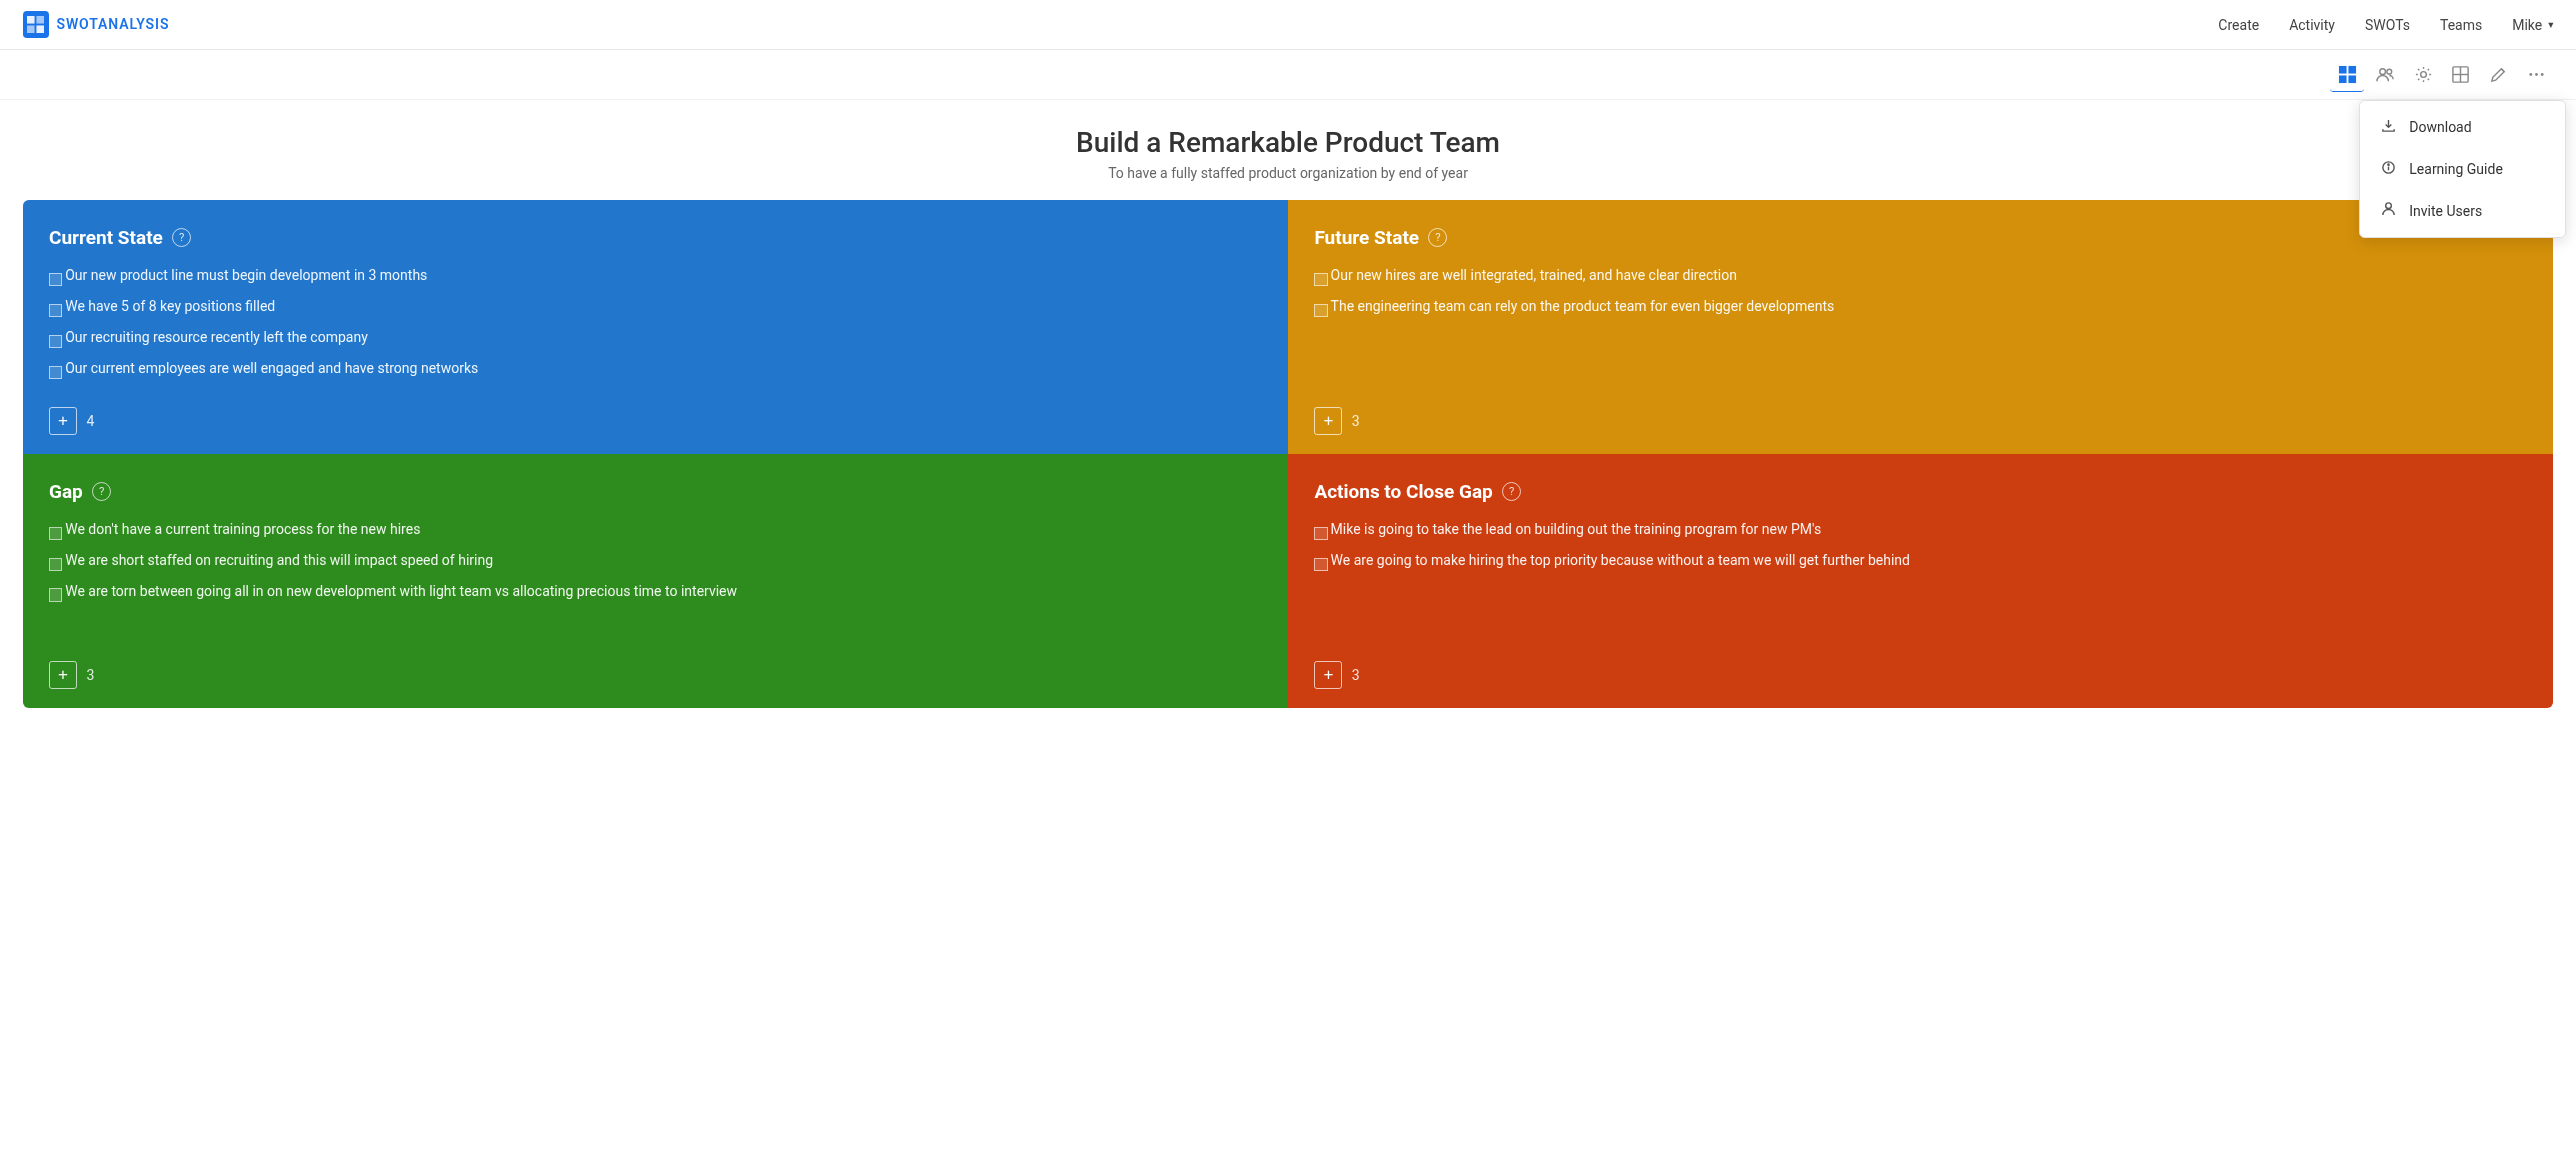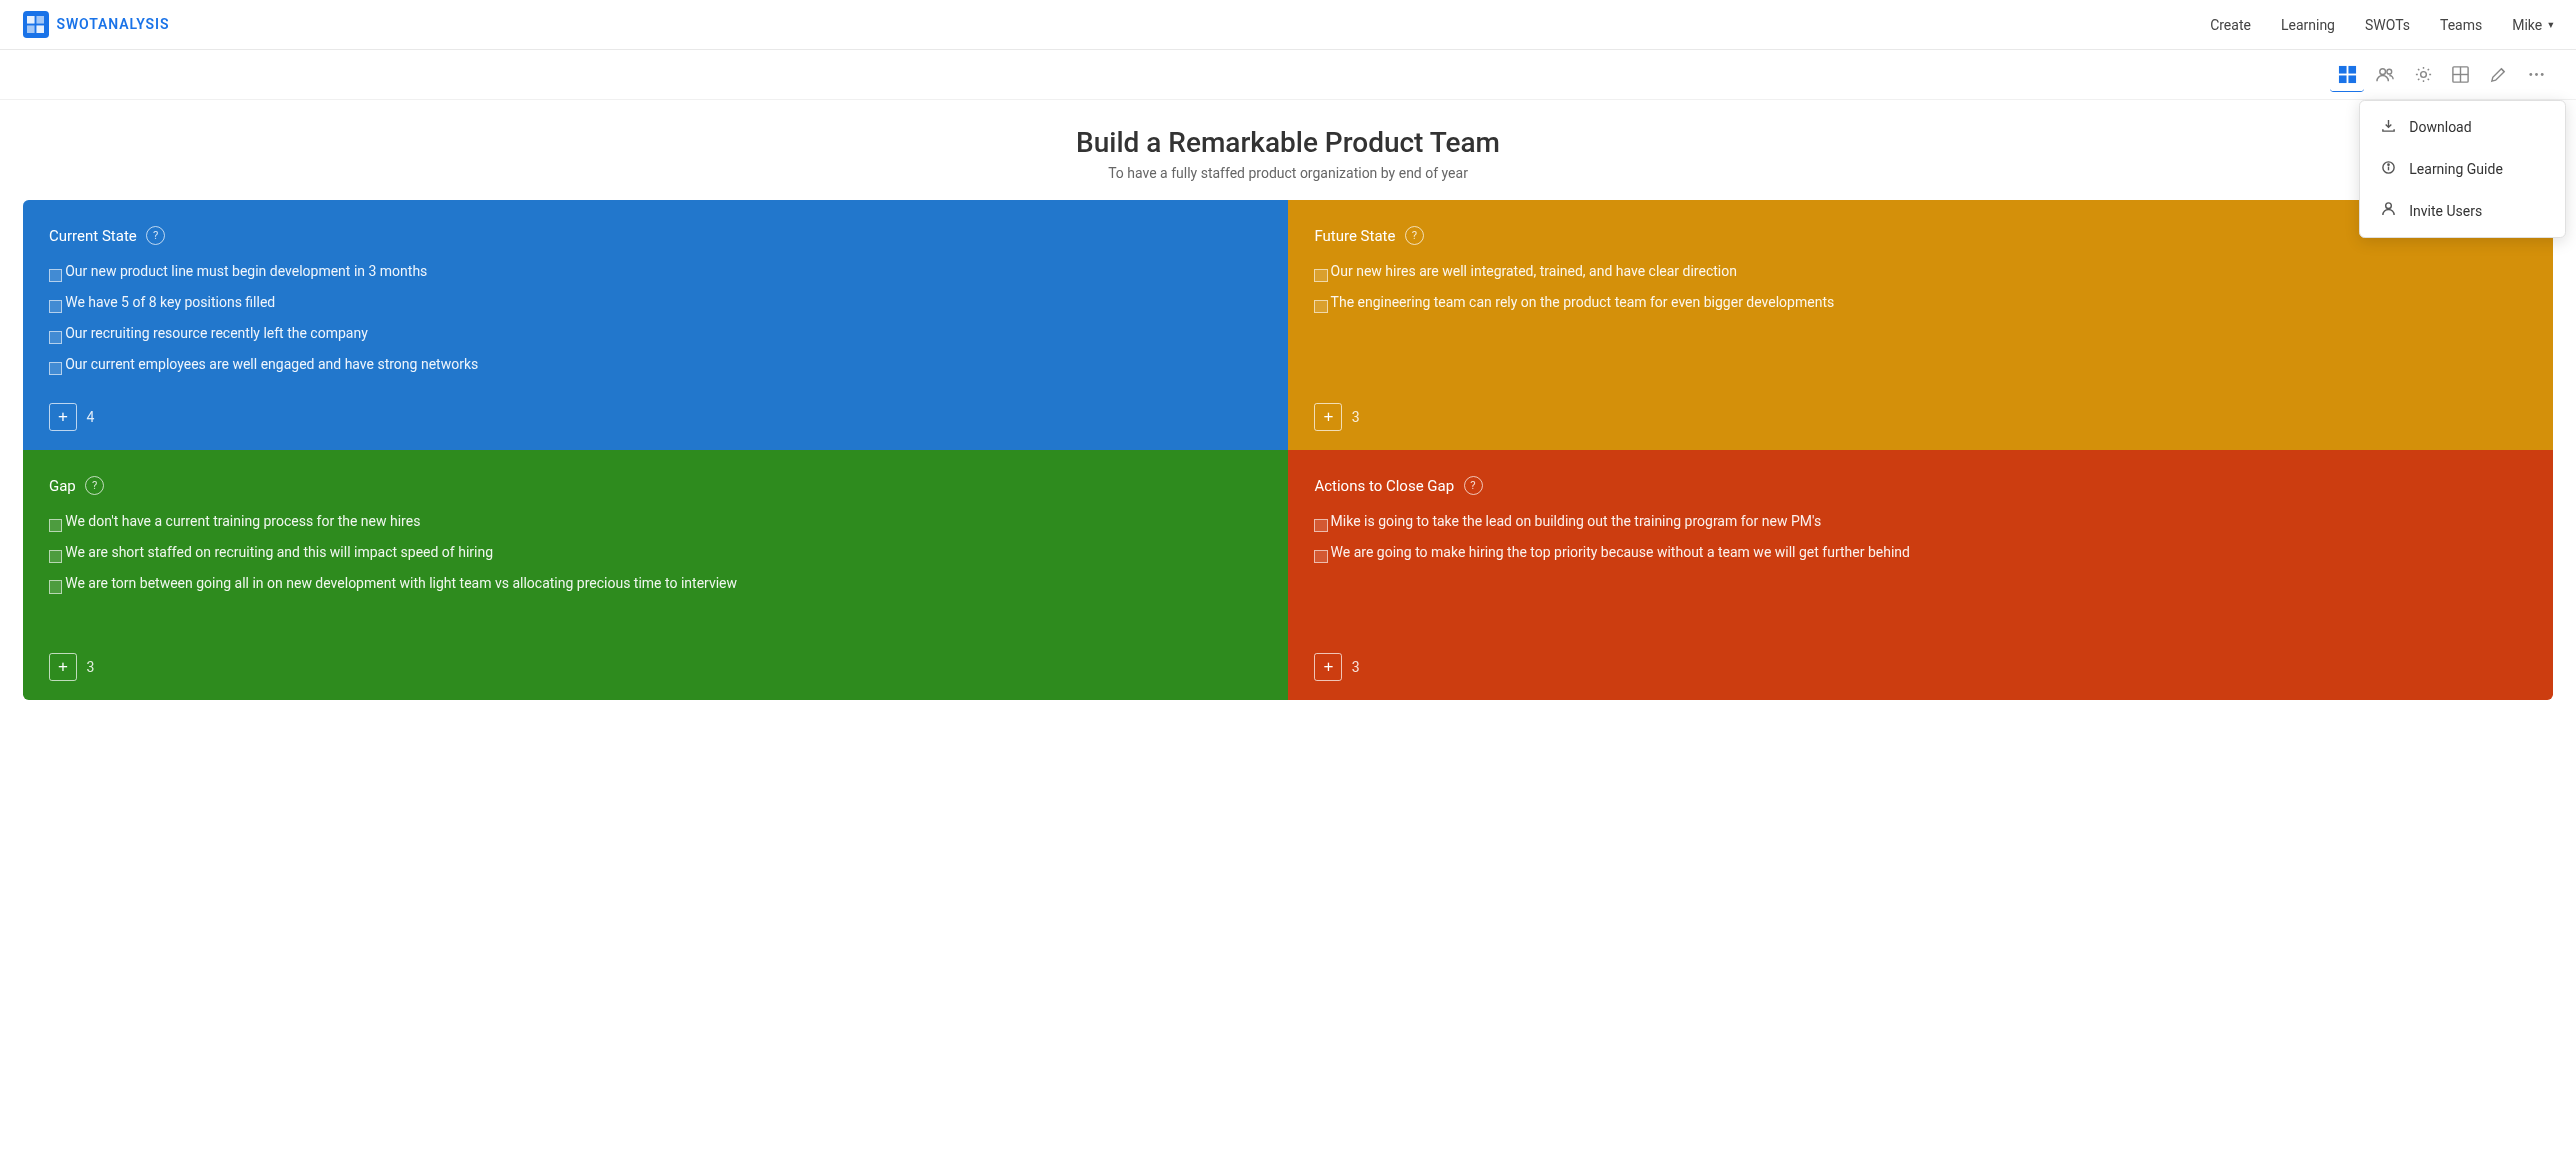--- a/index.html
+++ b/index.html
@@ -62,21 +62,21 @@
     .quadrant {
       padding: 26.4px 26.4px 19px; display: flex; flex-direction: column; gap: 13.2px;
       position: relative; min-height: 236px;
     }
     .q-current { background: #2277cc; }
     .q-future { background: #d4900a; }
     .q-gap { background: #2e8b1e; }
     .q-actions { background: #cc3d10; }
 
     .q-title-row { display: flex; align-items: center; gap: 9.4px; margin-bottom: 3.8px; }
-    .q-title { font-size: 15px; font-weight: 400; color: #fff; }
+    .q-title { font-size: 19px; font-weight: 700; color: #fff; }
     .q-help { width: 19px; height: 19px; border-radius: 50%; border: 1.9px solid rgba(255,255,255,0.7);
       display: flex; align-items: center; justify-content: center; color: rgba(255,255,255,0.8); font-size: 11.3px; cursor: pointer; }
 
     .q-items { display: flex; flex-direction: column; gap: 11.3px; flex: 1; }
     .q-item { display: flex; align-items: flex-end; gap: 3px; color: rgba(255,255,255,0.93); font-size: 14px; line-height: 1.4; }
     .q-bullet { width: 13.2px; height: 13.2px; min-width: 13.2px; border: 0.9px solid rgba(255,255,255,0.6); background: rgba(255,255,255,0.15); margin-top: 1.9px; }
 
     .q-footer { display: flex; align-items: center; gap: 9.4px; margin-top: auto; padding-top: 15px; }
     .add-btn {
       width: 28px; height: 28px; border: 1.4px solid rgba(255,255,255,0.7); background: transparent;
@@ -95,21 +95,21 @@
         <rect width="8" height="8" fill="white" opacity="0.9"></rect>
         <rect x="10" width="8" height="8" fill="white" opacity="0.6"></rect>
         <rect y="10" width="8" height="8" fill="white" opacity="0.6"></rect>
         <rect x="10" y="10" width="8" height="8" fill="white" opacity="0.9"></rect>
       </svg>
     </div>
     <span class="brand-name">SWOTANALYSIS</span>
   </div>
   <div class="navbar-links">
     <span class="nav-link">Create</span>
-    <span class="nav-link">Learning</span>
+    <span class="nav-link">Activity</span>
     <span class="nav-link">SWOTs</span>
     <span class="nav-link">Teams</span>
     <span class="nav-user">
       <span>Mike</span>
       <span class="chevron">▾</span>
     </span>
   </div>
 </nav>
 
 <div class="toolbar">

